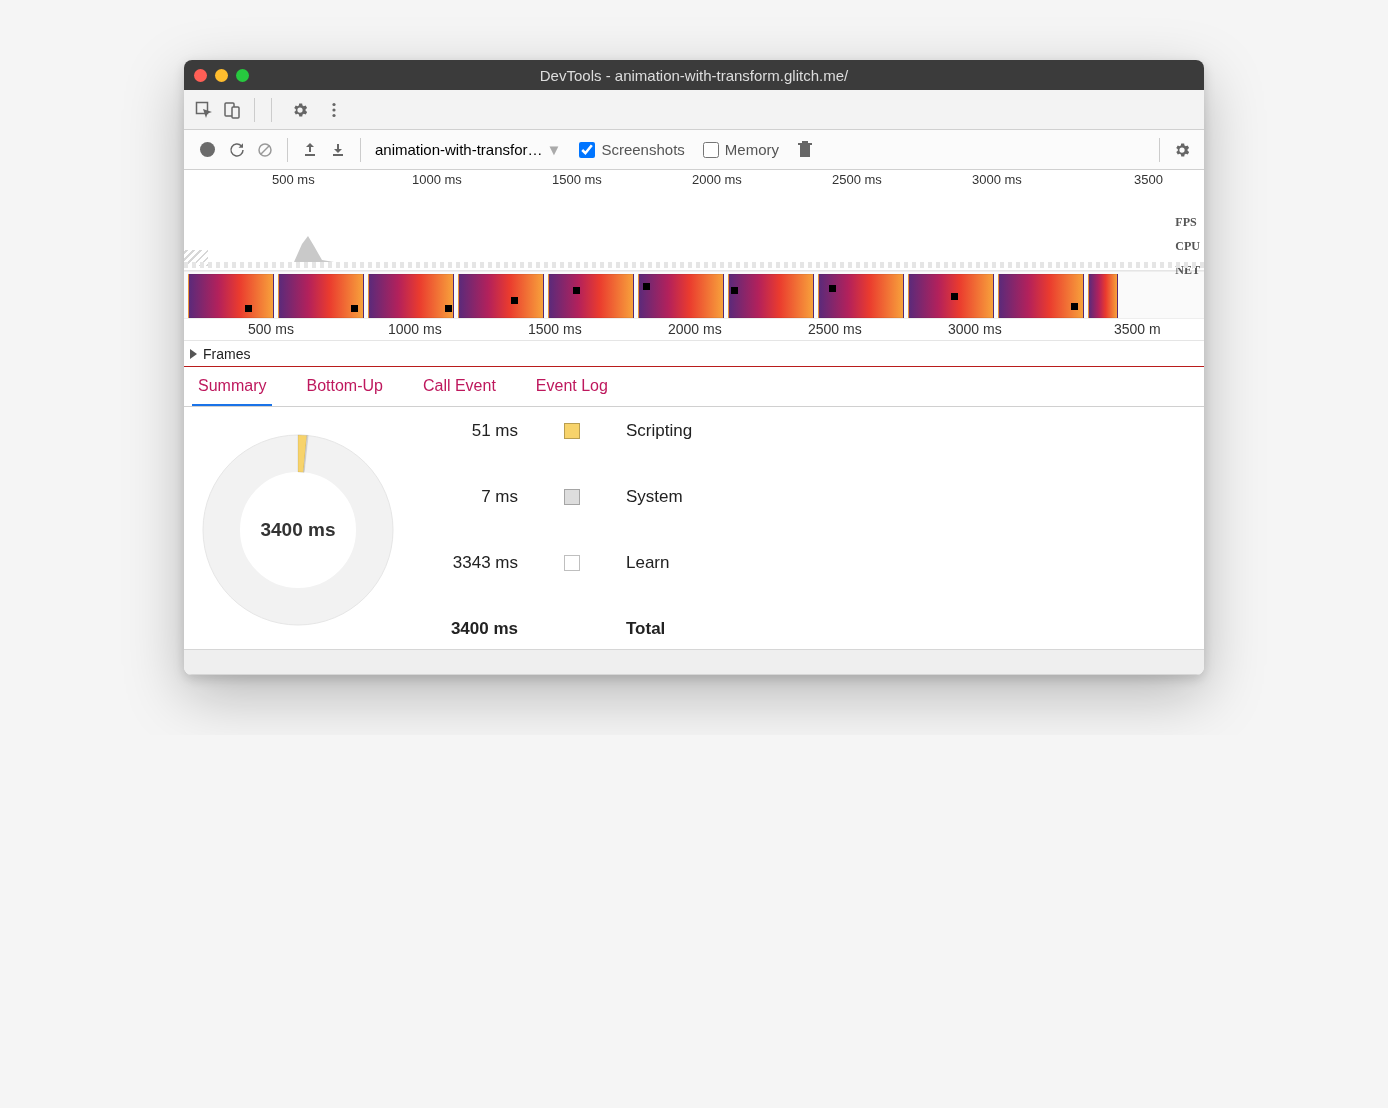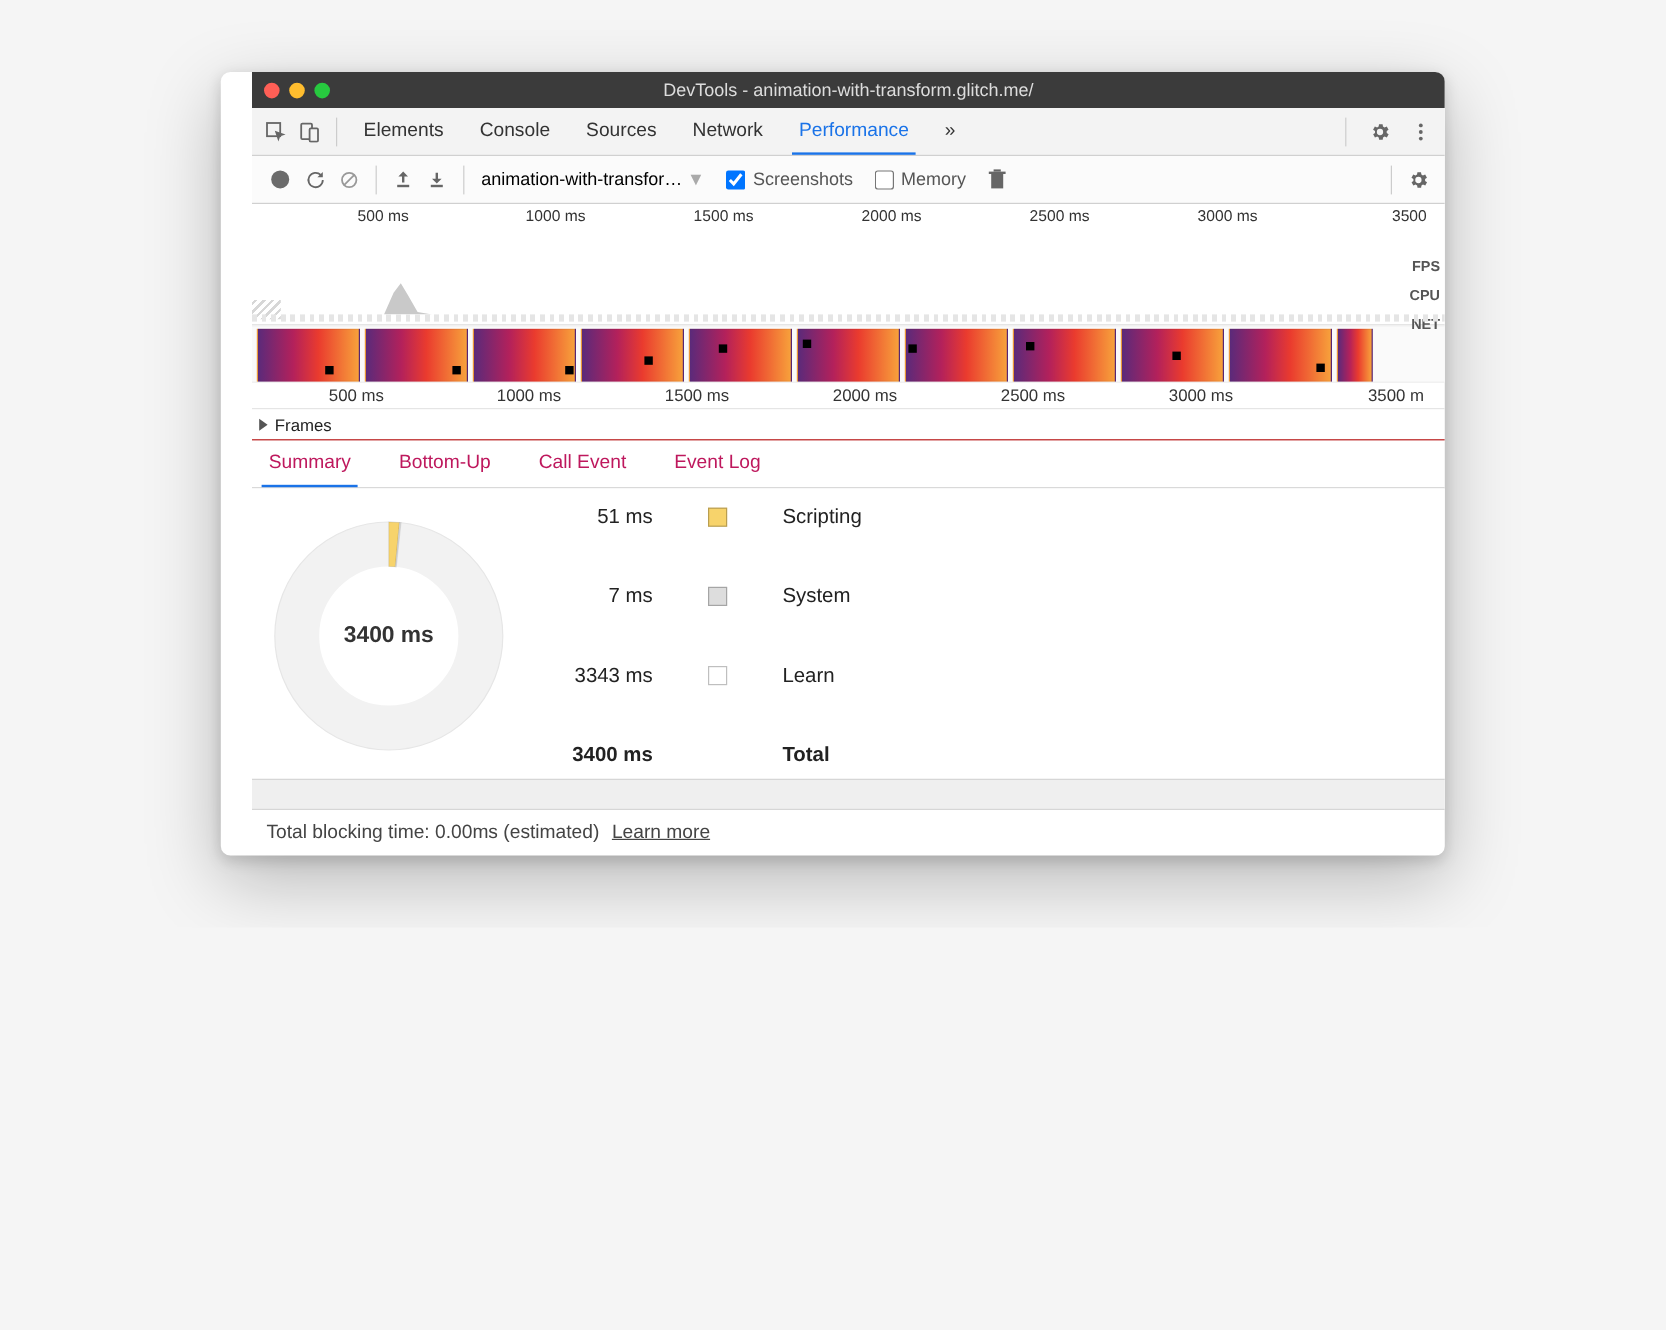--- a/index.html
+++ b/index.html
@@ -10,21 +10,20 @@
     justify-content: center;
     align-items: flex-start;
     padding: 60px 0;
   }
   .window {
     width: 1020px;
     background: #fff;
     border-radius: 8px;
     box-shadow: 0 20px 60px rgba(0,0,0,0.25), 0 4px 12px rgba(0,0,0,0.15);
     overflow: hidden;
-    padding-left: 26px;
   }
   
   .titlebar {
     background: #3b3b3b;
     color: #cfcfcf;
     height: 30px;
     display: flex;
     align-items: center;
     padding: 0 10px;
     position: relative;
@@ -63,21 +62,21 @@
   .caret { color:#aaa; margin-left:4px; }
   .chk { display:flex; align-items:center; gap:6px; margin-left:18px; }
   .chk input { width:16px; height:16px; }
   .toolbar2 .spacer { flex:1; }
   
   .overview {
     background:#fff; border-bottom:1px solid #e5e5e5; position:relative;
   }
   .time-ruler { height:20px; position:relative; font-size:13px; color:#333; }
   .time-ruler .tick { position:absolute; top:2px; }
-  .lane-labels { position:absolute; right:4px; top:20px; text-align:right; font-size:12px; font-weight:600; color:#555;}
+  .lane-labels { position:absolute; right:4px; top:20px; font-size:12px; font-weight:600; color:#555;font-family:Liberation Serif, serif;}
   .lane-labels div { height:24px; line-height:24px;}
   .overview-body { height:80px; position:relative; }
   .cpu-bump { position:absolute; left:110px; bottom:8px; }
   .cpu-bump svg { display:block; }
   .net-dash { position:absolute; bottom:2px; left:0; right:0; height:6px;
     background: repeating-linear-gradient(90deg,#e5e5e5 0 4px,transparent 4px 8px);}
   .hatch { position:absolute; left:0; bottom:4px; width:24px; height:16px;
     background: repeating-linear-gradient(-45deg,#d7d7d7 0 2px,transparent 2px 5px);}
   
   .filmstrip { height:48px; display:flex; gap:4px; padding:2px 4px; background:#fafafa; border-top:1px solid #eee; border-bottom:1px solid #eee;}
@@ -134,28 +133,20 @@
           <path d="M8 8 L17 11 L12.5 12.5 L11 17 Z" fill="#666"></path>
         </svg>
     </div>
     <div class="icon-btn">
       <svg width="18" height="18" viewBox="0 0 18 18">
           <rect x="2" y="2" width="9" height="13" rx="1" fill="none" stroke="#666" stroke-width="1.5"></rect>
           <rect x="9" y="6" width="7" height="11" rx="1" fill="#f3f3f3" stroke="#666" stroke-width="1.5"></rect>
         </svg>
     </div>
     <div class="vdiv"></div>
-    <div class="tabs">
-      <div class="tab">Elements</div>
-      <div class="tab">Console</div>
-      <div class="tab">Sources</div>
-      <div class="tab">Network</div>
-      <div class="tab active">Performance</div>
-      <div class="tab">»</div>
-    </div>
     <div class="right">
       <div class="vdiv"></div>
       <div class="icon-btn">
         <svg width="18" height="18" viewBox="0 0 24 24">
             <path fill="#666" d="M19.4 13a7.5 7.5 0 0 0 .1-1 7.5 7.5 0 0 0-.1-1l2.1-1.6-2-3.4-2.5 1a7.6 7.6 0 0 0-1.7-1l-.4-2.6h-4l-.4 2.6a7.6 7.6 0 0 0-1.7 1l-2.5-1-2 3.4L6.5 11a7.5 7.5 0 0 0-.1 1 7.5 7.5 0 0 0 .1 1l-2.1 1.6 2 3.4 2.5-1a7.6 7.6 0 0 0 1.7 1l.4 2.6h4l.4-2.6a7.6 7.6 0 0 0 1.7-1l2.5 1 2-3.4Zm-7.4 2.5A3.5 3.5 0 1 1 15.5 12 3.5 3.5 0 0 1 12 15.5Z"></path>
           </svg>
       </div>
       <div class="icon-btn">
         <svg width="18" height="18" viewBox="0 0 18 18">
             <circle cx="9" cy="3.5" r="1.6" fill="#666"></circle>
@@ -327,18 +318,14 @@
 
         <span class="ms total">3400 ms</span>
         <span></span>
         <span class="total">Total</span>
       </div>
     </div>
   </div>
 
   <div class="divider-bar"></div>
 
-  <div class="footer">
-    <span>Total blocking time: 0.00ms (estimated)</span>
-    <a>Learn more</a>
-  </div>
 
 </div>
 
 </body></html>

